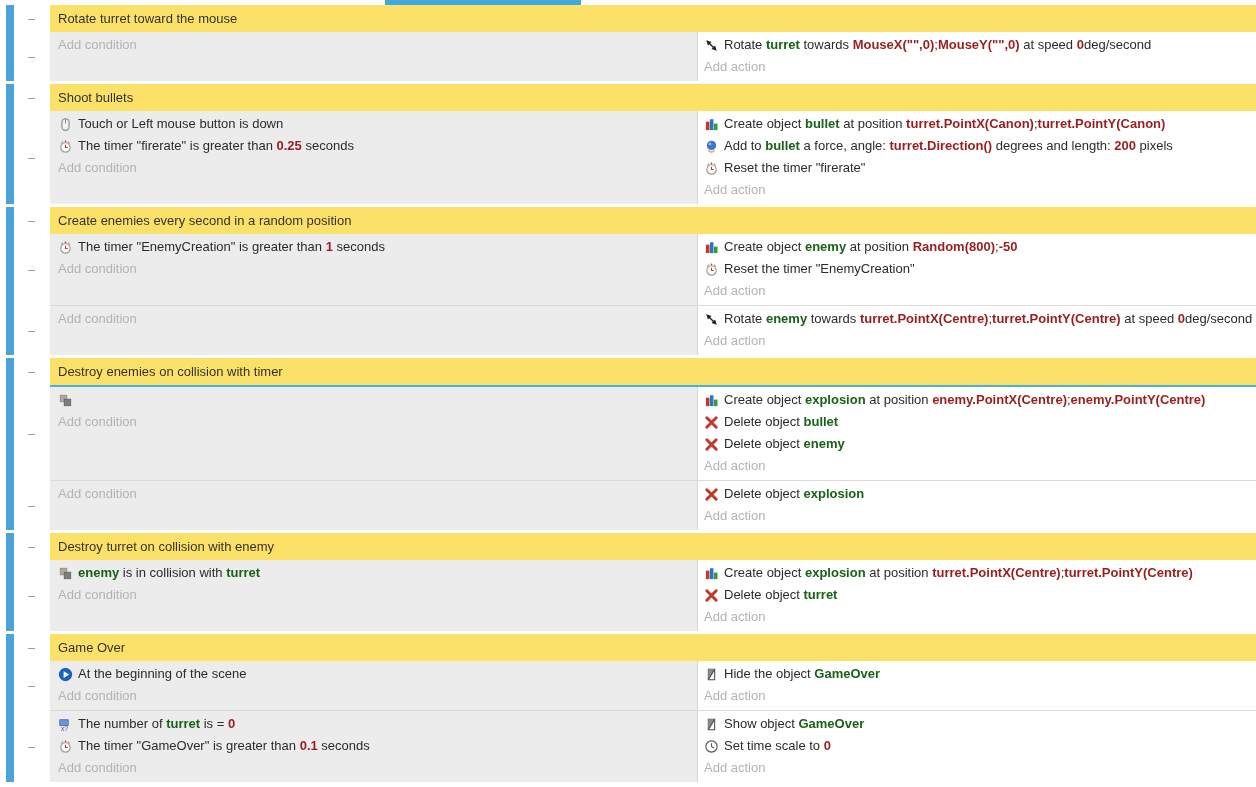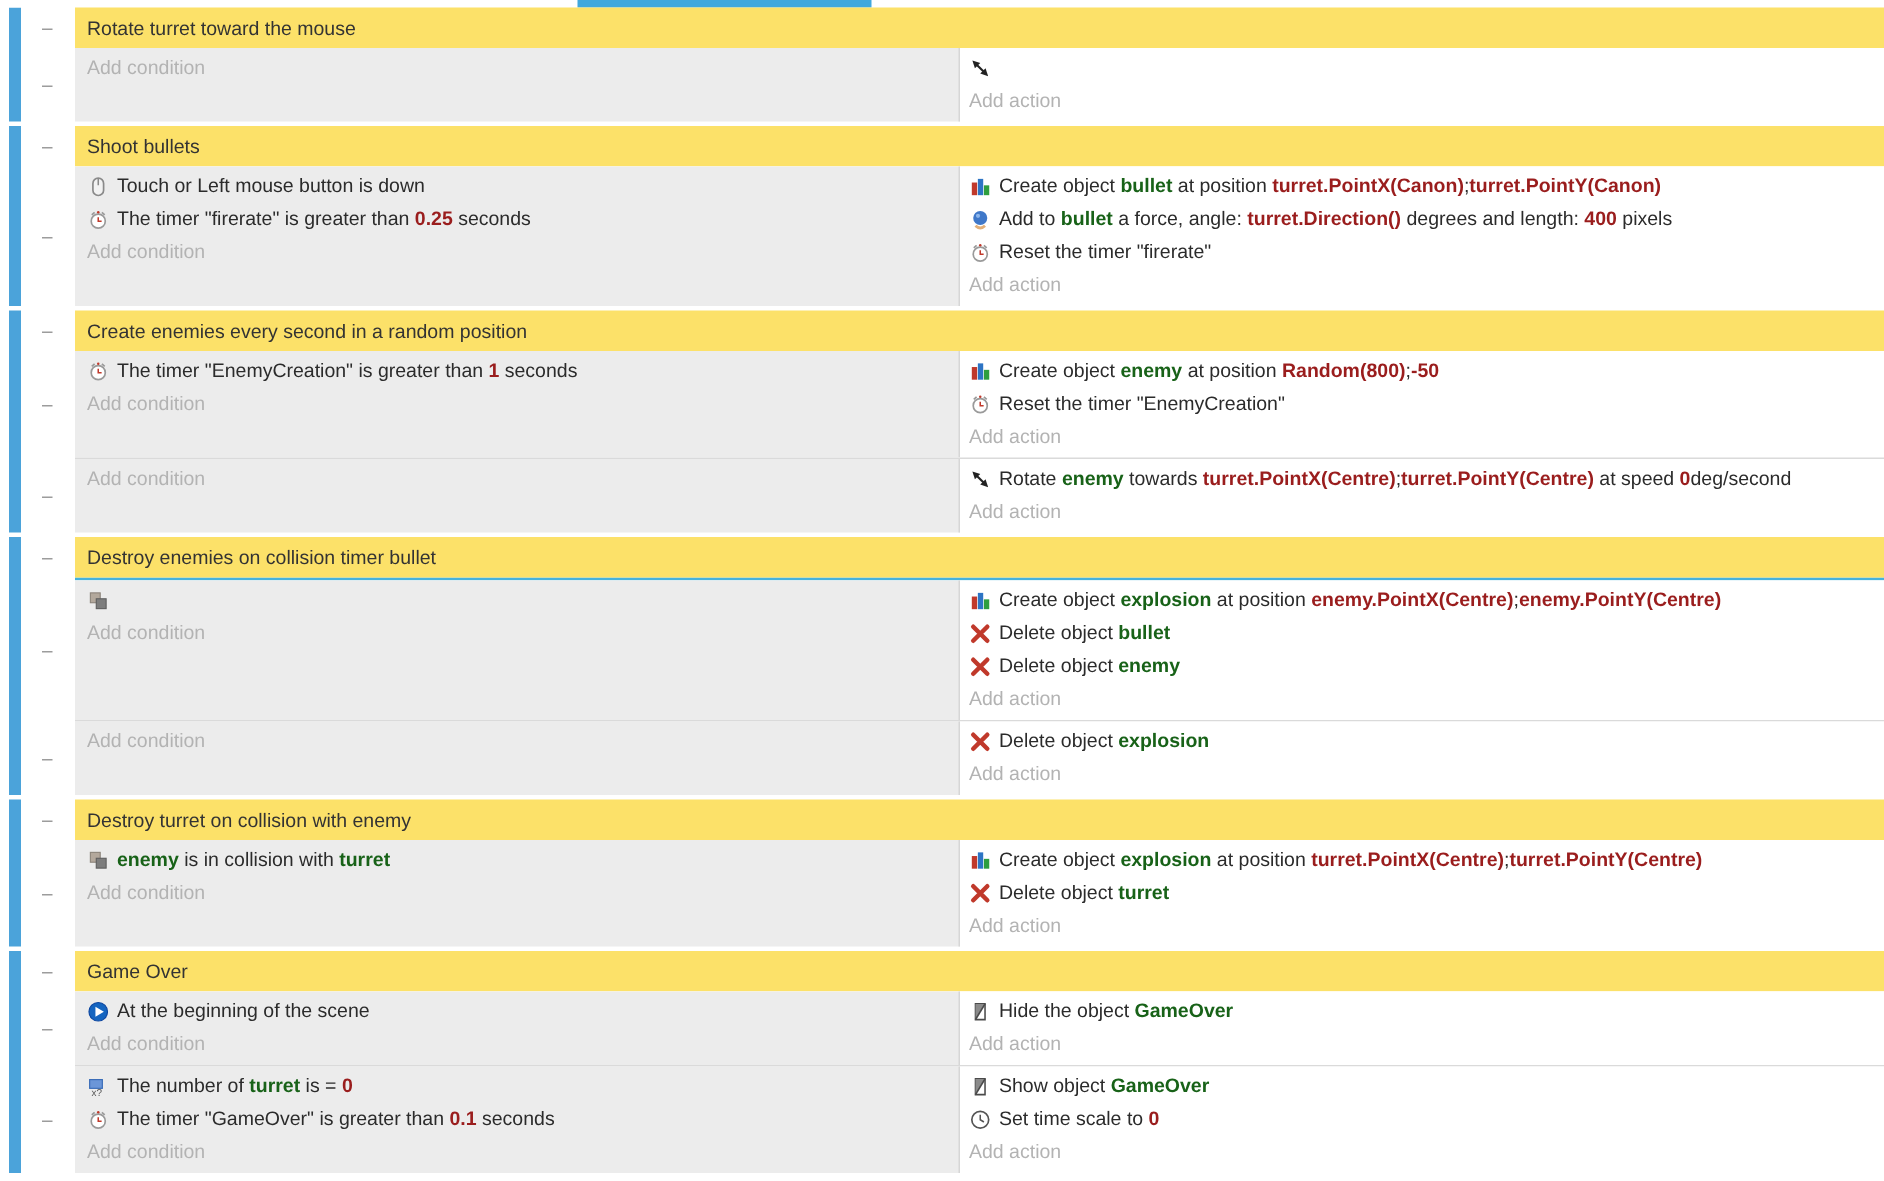--- a/index.html
+++ b/index.html
@@ -15,21 +15,21 @@
     position:relative;background:#fce169;height:27px;display:flex;align-items:center;
     padding-left:8px;color:#333;
   }
   .group-header::before,.event-row::before{
     content:"";position:absolute;left:-22px;top:50%;width:7px;height:1px;background:#9c9c9c;
   }
   .header-underline{height:2px;background:#45b1dc;}
   .event-row{position:relative;display:flex;align-items:stretch;background:#fff;}
   .event-row + .event-row{border-top:1px solid #dadada;}
   .cell{padding:2px 0 3px;box-sizing:border-box;}
-  .conditions{width:590px;flex:none;background:#ececec;border-right:1px solid #d6d6d6;padding-left:8px;}
+  .conditions{width:648px;flex:none;background:#ececec;border-right:1px solid #d6d6d6;padding-left:8px;}
   .actions{flex:1;background:#fff;padding-left:6px;}
   .line{display:flex;align-items:center;line-height:22px;min-height:22px;white-space:pre;}
   .add-line{color:#b3b3b3;}
   .icon{width:17px;height:16px;margin-right:3px;flex:none;display:inline-flex;align-items:center;}
   .icon svg{width:15px;height:15px;}
   .txt{white-space:pre-wrap;}
   .seg-p{color:#2b2b2b;}
   .seg-o{color:#186218;font-weight:bold;}
   .seg-v{color:#9a1d1d;font-weight:bold;}
 </style>
@@ -47,21 +47,21 @@
       </div>
       <div class="event-row">
         <div class="cell conditions">
           <div class="line add-line">Add condition</div>
         </div>
         <div class="cell actions">
           <div class="line"><span class="icon"><svg viewBox="0 0 16 16">
                 <path d="M4.2 4.2 L11.8 11.8" stroke="#222" stroke-width="1.5"></path>
                 <polygon points="2.4,2.4 8,4.2 4.2,8" fill="#222"></polygon>
                 <polygon points="13.6,13.6 8,11.8 11.8,8" fill="#222"></polygon>
-              </svg></span></div>
+              </svg></span><span class="txt"><span class="seg-p">Rotate </span><span class="seg-o">turret</span><span class="seg-p"> towards </span><span class="seg-v">MouseX("",0)</span><span class="seg-p">;</span><span class="seg-v">MouseY("",0)</span><span class="seg-p"> at speed </span><span class="seg-v">0</span><span class="seg-p">deg/second</span></span></div>
           <div class="line add-line">Add action</div>
         </div>
       </div>
     </section>
     <section class="event-group">
       <div class="group-header">
         <span class="header-label">Shoot bullets</span>
       </div>
       <div class="event-row">
         <div class="cell conditions">
@@ -80,21 +80,21 @@
         <div class="cell actions">
           <div class="line"><span class="icon"><svg viewBox="0 0 16 16">
                 <rect x="2" y="5" width="3.8" height="9" fill="#c0392b"></rect>
                 <rect x="6.3" y="2.4" width="3.8" height="11.6" fill="#2d74c4"></rect>
                 <rect x="10.6" y="7" width="3.8" height="7" fill="#2e9e3f"></rect>
               </svg></span><span class="txt"><span class="seg-p">Create object </span><span class="seg-o">bullet</span><span class="seg-p"> at position </span><span class="seg-v">turret.PointX(Canon)</span><span class="seg-p">;</span><span class="seg-v">turret.PointY(Canon)</span></span></div>
           <div class="line"><span class="icon"><svg viewBox="0 0 16 16">
                 <circle cx="8" cy="6.8" r="5" fill="#3f78c9"></circle>
                 <circle cx="6.4" cy="5.2" r="1.5" fill="#8cb6ec"></circle>
                 <path d="M4.6 12.2 q3.4 3.2 6.8 0" stroke="#e2b07a" stroke-width="2" fill="none"></path>
-              </svg></span><span class="txt"><span class="seg-p">Add to </span><span class="seg-o">bullet</span><span class="seg-p"> a force, angle: </span><span class="seg-v">turret.Direction()</span><span class="seg-p"> degrees and length: </span><span class="seg-v">400</span><span class="seg-p"> pixels</span></span></div>
+              </svg></span><span class="txt"><span class="seg-p">Add to </span><span class="seg-o">bullet</span><span class="seg-p"> a force, angle: </span><span class="seg-v">turret.Direction()</span><span class="seg-p"> degrees and length: </span><span class="seg-v">200</span><span class="seg-p"> pixels</span></span></div>
           <div class="line"><span class="icon"><svg viewBox="0 0 16 16">
                 <circle cx="8" cy="9" r="5" fill="#fff" stroke="#9a9a9a" stroke-width="1.2"></circle>
                 <path d="M8 6.2 V9 H10.4" stroke="#c0392b" stroke-width="1.1" fill="none"></path>
                 <path d="M3.4 4.6 L5.4 2.8 M12.6 4.6 L10.6 2.8" stroke="#9a9a9a" stroke-width="1.2"></path>
                 <circle cx="8" cy="2.6" r="0.9" fill="#c0392b"></circle>
               </svg></span><span class="txt"><span class="seg-p">Reset the timer "firerate"</span></span></div>
           <div class="line add-line">Add action</div>
         </div>
       </div>
     </section>
@@ -136,21 +136,21 @@
                 <path d="M4.2 4.2 L11.8 11.8" stroke="#222" stroke-width="1.5"></path>
                 <polygon points="2.4,2.4 8,4.2 4.2,8" fill="#222"></polygon>
                 <polygon points="13.6,13.6 8,11.8 11.8,8" fill="#222"></polygon>
               </svg></span><span class="txt"><span class="seg-p">Rotate </span><span class="seg-o">enemy</span><span class="seg-p"> towards </span><span class="seg-v">turret.PointX(Centre)</span><span class="seg-p">;</span><span class="seg-v">turret.PointY(Centre)</span><span class="seg-p"> at speed </span><span class="seg-v">0</span><span class="seg-p">deg/second</span></span></div>
           <div class="line add-line">Add action</div>
         </div>
       </div>
     </section>
     <section class="event-group">
       <div class="group-header">
-        <span class="header-label">Destroy enemies on collision timer bullet</span>
+        <span class="header-label">Destroy enemies on collision with timer</span>
       </div>
       <div class="header-underline"></div>
       <div class="event-row">
         <div class="cell conditions">
           <div class="line"><span class="icon"><svg viewBox="0 0 16 16">
                 <rect x="2.4" y="2.4" width="7" height="7" fill="#b3a89c" stroke="#8d857c" stroke-width="0.8"></rect>
                 <rect x="6.6" y="6.6" width="7" height="7" fill="#7d7d7d" stroke="#5f5f5f" stroke-width="0.8"></rect>
               </svg></span></div>
           <div class="line add-line">Add condition</div>
         </div>

